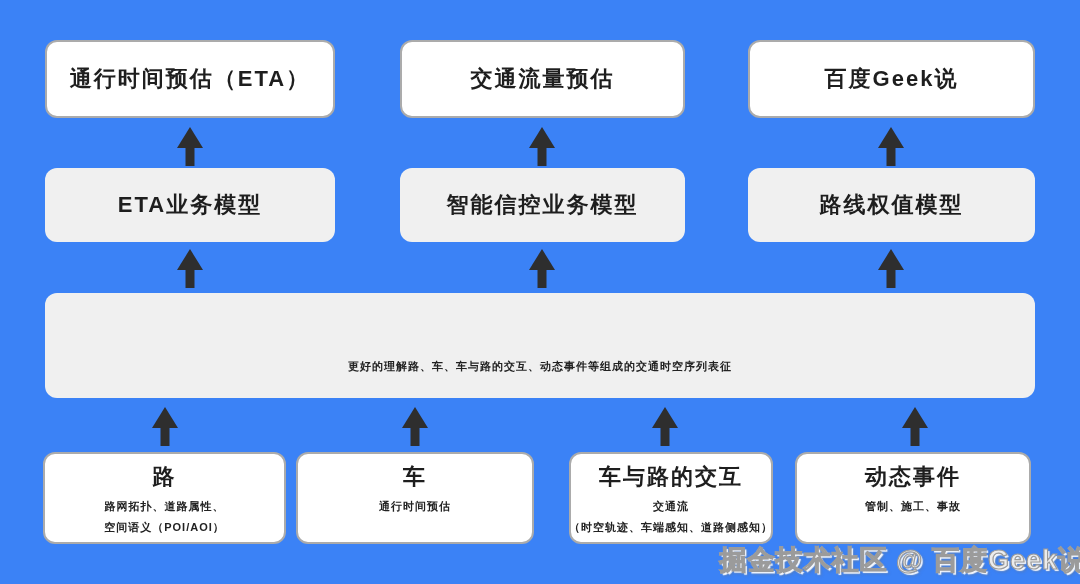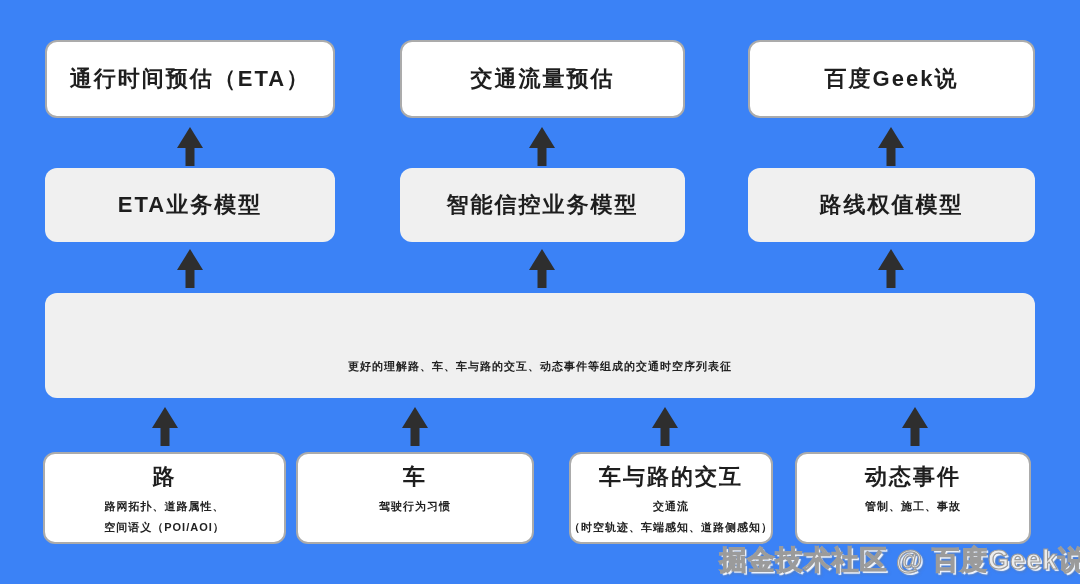--- a/index.html
+++ b/index.html
@@ -79,21 +79,21 @@
   <div class="arrow-up" style="left:650px;top:407px"></div>
   <div class="arrow-up" style="left:900px;top:407px"></div>
 
   <div class="box box-outline src" style="left:43px;top:452px;width:243px;height:92px">
     <span class="box-title">路</span>
     <span class="line">路网拓扑、道路属性、</span>
     <span class="line">空间语义（POI/AOI）</span>
   </div>
   <div class="box box-outline src" style="left:296px;top:452px;width:238px;height:92px">
     <span class="box-title">车</span>
-    <span class="line">驾驶行为习惯</span>
+    <span class="line">通行时间预估</span>
   </div>
   <div class="box box-outline src" style="left:569px;top:452px;width:204px;height:92px">
     <span class="box-title">车与路的交互</span>
     <span class="line">交通流</span>
     <span class="line">（时空轨迹、车端感知、道路侧感知）</span>
   </div>
   <div class="box box-outline src" style="left:795px;top:452px;width:236px;height:92px">
     <span class="box-title">动态事件</span>
     <span class="line">管制、施工、事故</span>
   </div>

